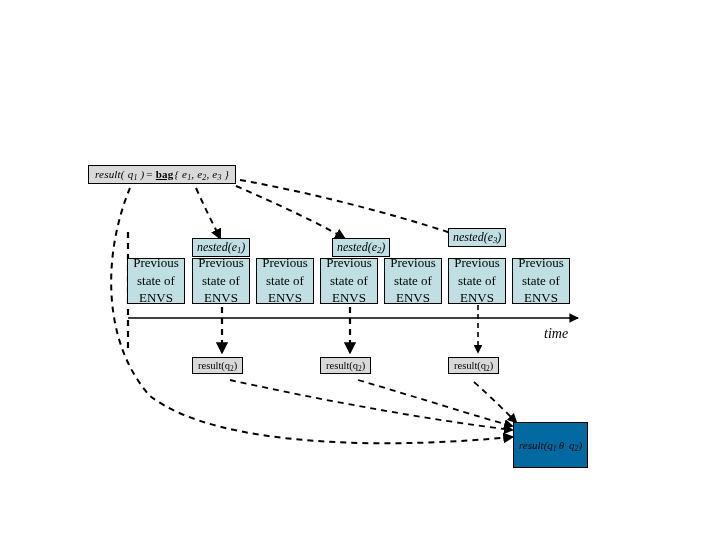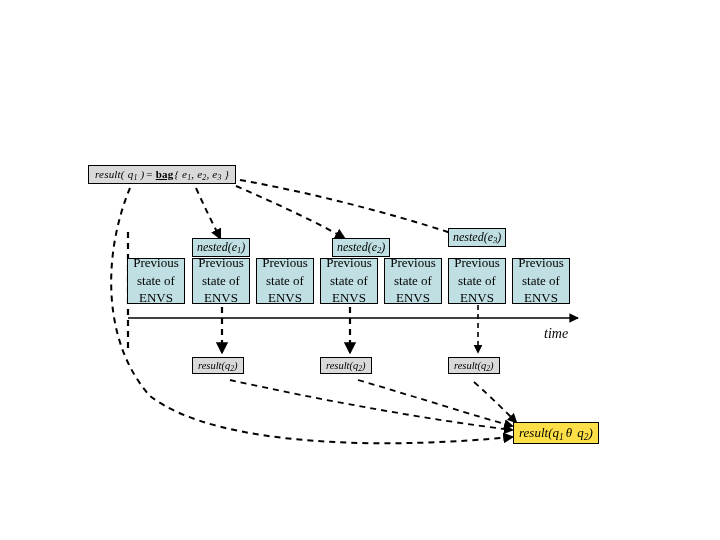--- a/index.html
+++ b/index.html
@@ -72,32 +72,31 @@
   .nested-label {
     background: #bfdfe2;
     font-style: italic;
     font-size: 12px;
     white-space: nowrap;
     padding: 1px 4px;
   }
   
   .result-label {
     background: #d9d9d9;
-    font-style: italic;
     font-size: 10.5px;
     white-space: nowrap;
     padding: 2px 5px;
   }
   
   .final-label {
-    background: #fde047;
-    font-style: italic;
-    font-size: 13px;
-    white-space: nowrap;
-    padding: 2px 5px;
+    background: #0369a1;
+    font-style: italic;
+    font-size: 11px;
+    white-space: nowrap;
+    padding: 16px 5px;
   }
   .final-label .theta {
     font-style: italic;
     padding: 0 2px;
   }
   sub {
     font-size: 0.72em;
     vertical-align: baseline;
     position: relative;
     bottom: -0.28em;

